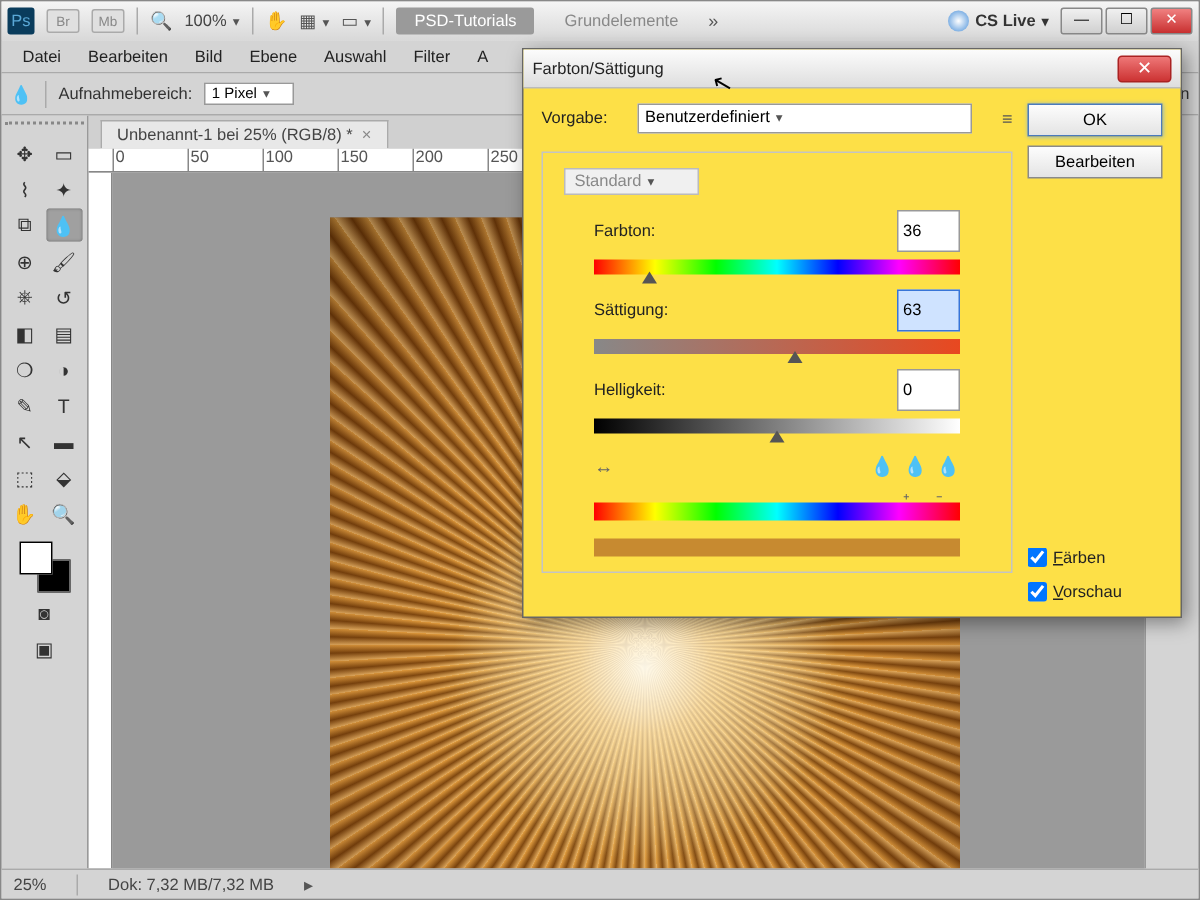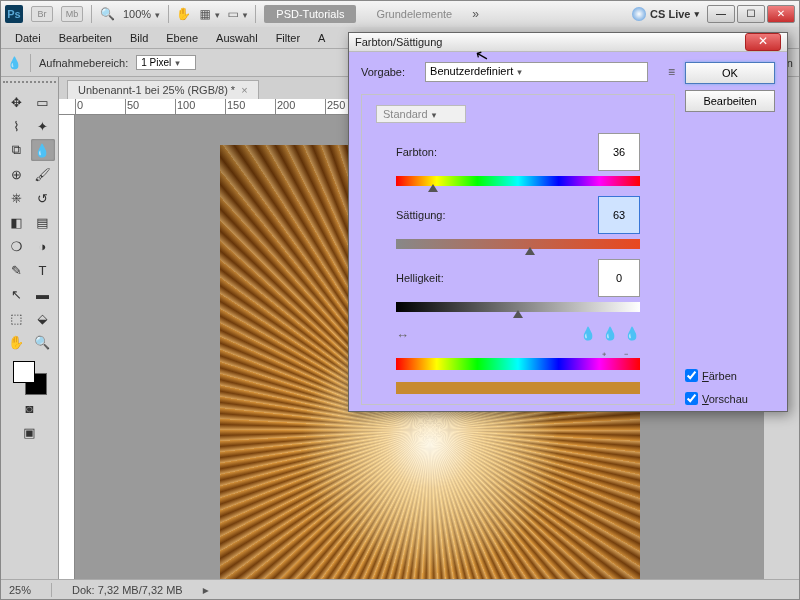--- a/index.html
+++ b/index.html
@@ -1,19 +1,19 @@
 <!DOCTYPE html>
 <html><head>
 <meta charset="utf-8">
 <style>
 *{box-sizing:border-box;margin:0;padding:0;font-family:"Segoe UI",Tahoma,sans-serif;font-size:11px;user-select:none}
 body{width:800px;height:600px;background:#b8b8b8;overflow:hidden;position:relative}
 .app-frame{width:800px;height:600px;background:linear-gradient(#e8e8e8,#d0d0d0);border:1px solid #888;display:flex;flex-direction:column}
 .titlebar{height:26px;background:linear-gradient(#f5f5f5,#d8d8d8);display:flex;align-items:center;padding:0 4px;gap:8px}
-.ps-logo{width:18px;height:18px;background:#0a3c5c;color:#5aa8d6;font-weight:bold;font-size:11px;text-align:center;line-height:18px;border-radius:2px}
+.ps-logo{width:18px;height:18px;background:#0a3c5c;color:#5aa8d6;font-weight:normal;font-size:11px;text-align:center;line-height:18px;border-radius:2px}
 .mini-btn{width:22px;height:16px;background:#e0e0e0;border:1px solid #aaa;border-radius:2px;font-size:9px;color:#888;text-align:center;line-height:14px}
 .zoom-disp{font-size:11px;color:#444}
 .tb-sep{width:1px;height:18px;background:#aaa}
 .wf-tab{padding:3px 12px;background:#9a9a9a;color:#fff;border-radius:2px;font-weight:normal}
 .wf-tab.inactive{background:transparent;color:#888;font-weight:normal}
 .spacer{flex:1}
 .csl{color:#333;font-weight:bold;display:flex;align-items:center;gap:4px}
 .csl-ico{width:14px;height:14px;border-radius:50%;background:radial-gradient(circle,#fff,#4a90d9)}
 .winbtns{display:flex;gap:2px}
 .winbtn{width:28px;height:18px;border:1px solid #888;border-radius:2px;background:linear-gradient(#f0f0f0,#d0d0d0);text-align:center;line-height:15px;font-size:10px}
@@ -41,34 +41,34 @@
 .ruler-v{width:16px;background:#fff;border-right:1px solid #888}
 .canvas-bg{flex:1;background:#9a9a9a;position:relative;overflow:hidden}
 .artwork{position:absolute;left:145px;top:30px;width:420px;height:500px;background:radial-gradient(circle at 50% 60%,#fff5e0 0%,#f0c060 15%,#c87820 40%,#8a4a10 75%,#5a3008 100%);overflow:hidden}
 .rays{position:absolute;inset:-100px;background:repeating-conic-gradient(from 0deg at 50% 55%,rgba(255,220,150,.5) 0deg,rgba(80,40,5,.6) 1.5deg,rgba(255,200,100,.4) 3deg)}
 .glow{position:absolute;inset:0;background:radial-gradient(circle at 50% 60%,rgba(255,250,235,.95) 0%,rgba(255,230,180,.7) 12%,transparent 35%)}
 .right-dock{width:36px;background:#d4d4d4;border-left:1px solid #999;display:flex;flex-direction:column;align-items:center;padding-top:10px;gap:12px}
 .dock-ico{width:24px;height:24px;display:flex;align-items:center;justify-content:center;color:#555;font-size:15px}
 .statusbar{height:20px;background:#d4d4d4;border-top:1px solid #aaa;display:flex;align-items:center;padding:0 8px;font-size:10px;color:#444;gap:20px}
 .stat-sep{width:1px;height:14px;background:#aaa}
 
-.dialog{position:absolute;left:348px;top:32px;width:440px;height:380px;background:#c4b5fd;border:1px solid #666;box-shadow:3px 3px 12px rgba(0,0,0,.4);display:flex;flex-direction:column}
+.dialog{position:absolute;left:348px;top:32px;width:440px;height:380px;background:#fde047;border:1px solid #666;box-shadow:3px 3px 12px rgba(0,0,0,.4);display:flex;flex-direction:column}
 .dlg-title{height:26px;background:linear-gradient(#fcfcfc,#dedede);display:flex;align-items:center;padding:0 6px;border-bottom:1px solid #bbb}
 .dlg-title-txt{flex:1;color:#222}
 .dlg-x{width:36px;height:18px;background:linear-gradient(#e77,#c33);border:1px solid #a22;border-radius:3px;color:#fff;text-align:center;line-height:15px;font-size:12px}
 .dlg-body{flex:1;padding:10px 12px;display:flex;gap:10px}
 .dlg-main{flex:1;display:flex;flex-direction:column;gap:8px}
 .dlg-row{display:flex;align-items:center;gap:20px}
 .dlg-lbl{color:#222}
 .dlg-sel{flex:1;background:#fff;border:1px solid #999;padding:2px 4px;height:20px}
 .dlg-group{border:1px solid #c4c4c4;padding:10px 14px;margin-top:4px;display:flex;flex-direction:column;gap:10px}
 .std-sel{background:#f0f0f0;border:1px solid #bbb;padding:2px 20px 2px 6px;color:#888;width:90px}
 .slider-row{display:flex;flex-direction:column;gap:3px;padding:0 20px}
 .slider-top{display:flex;justify-content:space-between;align-items:center}
-.sl-input{width:42px;border:1px solid #999;background:#fff;text-align:center;padding:18px 3px;height:28px}
+.sl-input{width:42px;border:1px solid #999;background:#fff;text-align:left;padding:0 3px;height:28px}
 .sl-input.focus{border:1px solid #3875d7;background:#cfe3ff}
 .sl-track{height:10px;position:relative;margin-top:2px}
 .hue-grad{background:linear-gradient(90deg,#f00,#ff0,#0f0,#0ff,#00f,#f0f,#f00)}
 .sat-grad{background:linear-gradient(90deg,#888,#e84820)}
 .lig-grad{background:linear-gradient(90deg,#000,#fff)}
 .sl-thumb{position:absolute;top:8px;width:0;height:0;border-left:5px solid transparent;border-right:5px solid transparent;border-bottom:8px solid #555;transform:translateX(-5px)}
 .dlg-bottom{display:flex;align-items:center;gap:6px;padding:4px 20px}
 .mini-eye{width:16px;height:16px;color:#666;font-size:13px}
 .spectrum{height:12px;margin:2px 20px;background:linear-gradient(90deg,#f00,#ff0,#0f0,#0ff,#00f,#f0f,#f00)}
 .solid-bar{height:12px;margin:0 20px;background:#c78a30}

